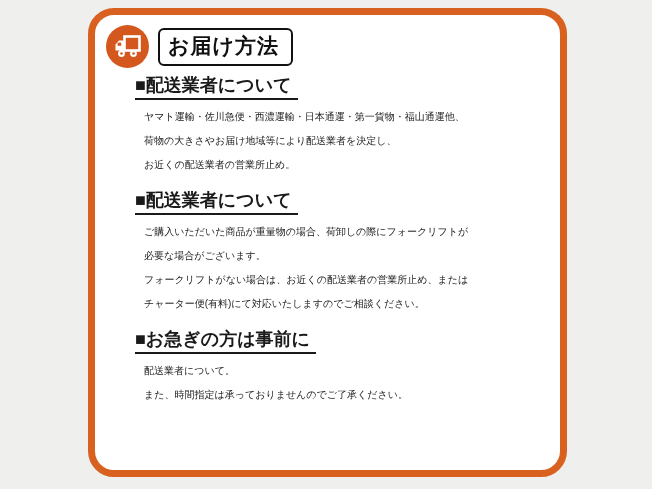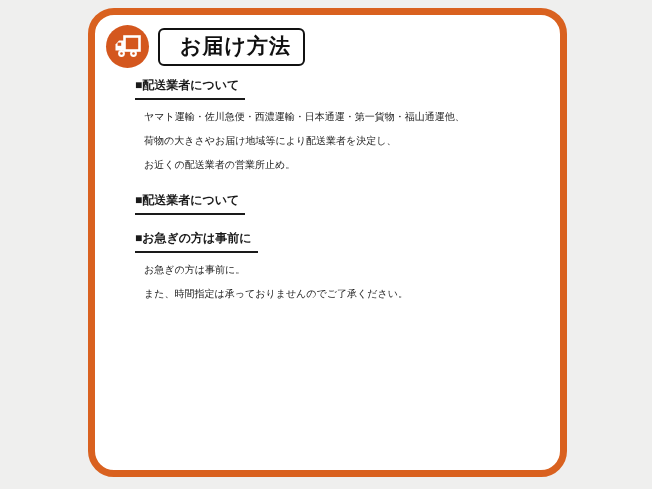--- a/index.html
+++ b/index.html
@@ -30,33 +30,33 @@
     border-radius: 50%;
     background: #d4571e;
     display: flex;
     align-items: center;
     justify-content: center;
     flex: 0 0 auto;
   }
   .title-box {
     border: 2.5px solid #111111;
     border-radius: 6px;
-    padding: 3px 12px 5px 20px;
+    padding: 3px 12px 5px 8px;
     font-size: 21px;
     font-weight: bold;
     color: #111111;
     letter-spacing: 1px;
     line-height: 26px;
     background: #ffffff;
   }
   .section { margin: 13px 0 0 40px; }
   .section.first { margin-top: 7px; }
   .heading {
     display: inline-block;
-    font-size: 12px;
+    font-size: 18px;
     font-weight: bold;
     color: #1a1a1a;
     line-height: 20px;
     border-bottom: 2px solid #1a1a1a;
     padding: 0 6px 3px 0;
   }
   .body-text {
     margin: 5px 0 0 9px;
     font-size: 10px;
     line-height: 24px;
@@ -88,23 +88,29 @@
     <div class="heading">■配送業者について</div>
     <div class="body-text">
       <div class="body-line">ヤマト運輸・佐川急便・西濃運輸・日本通運・第一貨物・福山通運他、</div>
       <div class="body-line">荷物の大きさやお届け地域等により配送業者を決定し、</div>
       <div class="body-line">お近くの配送業者の営業所止め。</div>
     </div>
   </div>
 
   <div class="section">
     <div class="heading">■配送業者について</div>
+    <div class="body-text">
+      <div class="body-line">ご購入いただいた商品が重量物の場合、荷卸しの際にフォークリフトが</div>
+      <div class="body-line">必要な場合がございます。</div>
+      <div class="body-line">フォークリフトがない場合は、お近くの配送業者の営業所止め、または</div>
+      <div class="body-line">チャーター便(有料)にて対応いたしますのでご相談ください。</div>
+    </div>
   </div>
 
   <div class="section">
     <div class="heading">■お急ぎの方は事前に</div>
     <div class="body-text">
-      <div class="body-line">お急ぎの方は事前に。</div>
+      <div class="body-line">配送業者について。</div>
       <div class="body-line">また、時間指定は承っておりませんのでご了承ください。</div>
     </div>
   </div>
 
 </div>
 
 </body></html>

